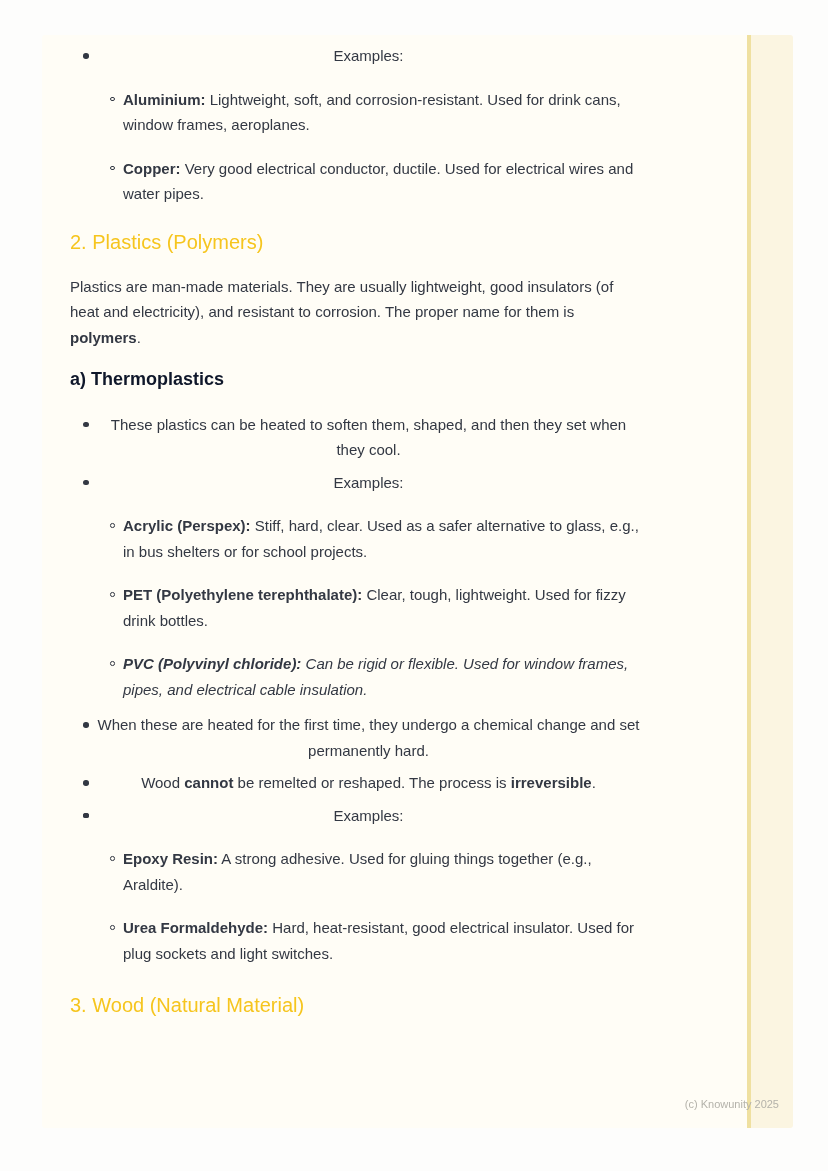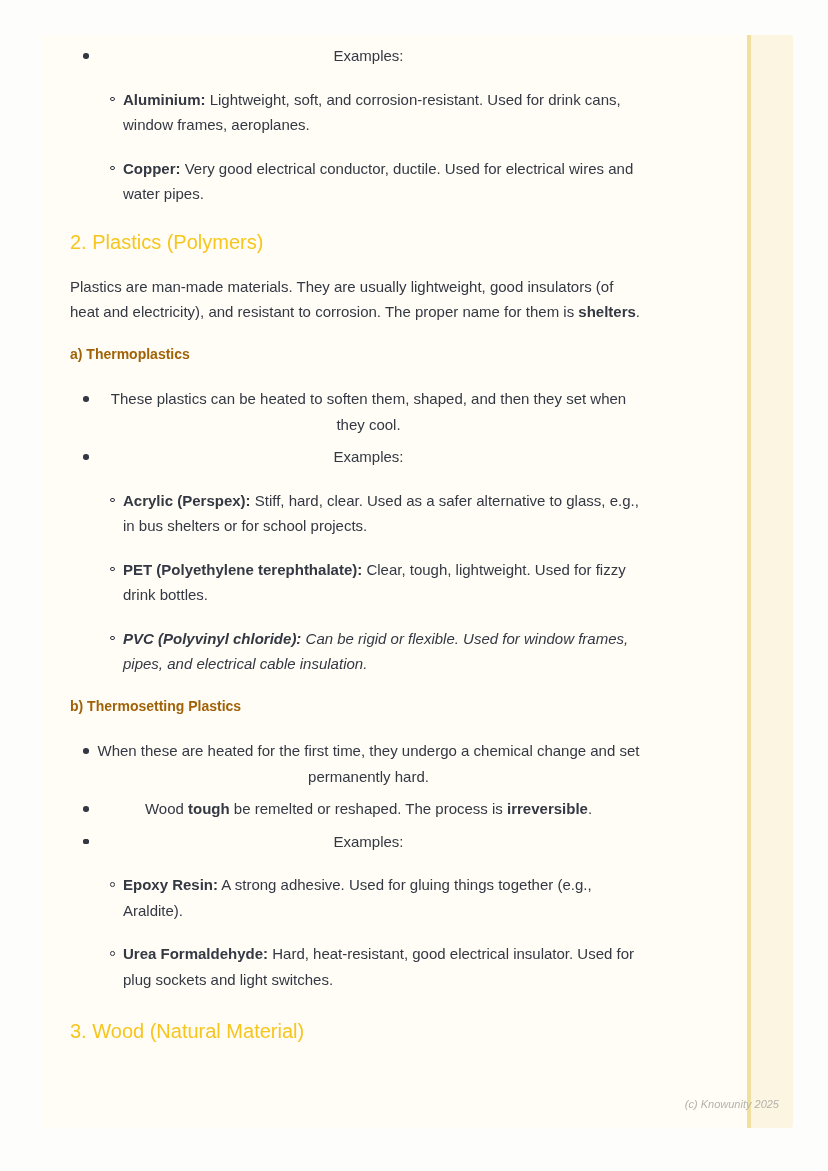--- a/index.html
+++ b/index.html
@@ -44,22 +44,22 @@
   h2.section-heading {
     color: #f6c51e;
     font-size: 20px;
     line-height: 26px;
     font-weight: 400;
     margin-top: 22px;
     margin-bottom: 19px;
   }
   h2.section-heading.last { margin-top: 26px; margin-bottom: 0; }
   h3.sub-heading {
-    color: #a16207;
-    font-size: 14px;
+    color: #0f172a;
+    font-size: 18px;
     line-height: 25.5px;
     font-weight: 700;
     margin-top: 17px;
     margin-bottom: 19px;
   }
   p.para { margin-bottom: 0; }
   .li { position: relative; margin-bottom: 7px; }
   .li.l1 { padding-left: 25px; text-align: center; }
   .li.l2 { padding-left: 53px; margin-bottom: 8px; margin-top: 18px; }
   .li.tight { margin-bottom: 2px; }
@@ -81,21 +81,20 @@
     background: transparent;
   }
   b { font-weight: 700; }
   .footer {
     position: absolute;
     top: 1062px; right: 14px;
     font-size: 11px;
     line-height: 14px;
     color: #b4b2aa;
     z-index: 3;
-    font-style: italic;
   }
 </style>
 </head>
 <body>
 
 <div class="page">
   <div class="accent-band"></div>
   <div class="accent-line"></div>
 
   <div class="content">
@@ -108,21 +107,21 @@
       <span class="marker ring"></span>
       <span><b>Aluminium:</b><span> Lightweight, soft, and corrosion-resistant. Used for drink cans, window frames, aeroplanes.</span></span>
     </div>
     <div class="li l2">
       <span class="marker ring"></span>
       <span><b>Copper:</b><span> Very good electrical conductor, ductile. Used for electrical wires and water pipes.</span></span>
     </div>
 
     <h2 class="section-heading">2. Plastics (Polymers)</h2>
 
-    <p class="para"><span>Plastics are man-made materials. They are usually lightweight, good insulators (of heat and electricity), and resistant to corrosion. The proper name for them is </span><b>shelters</b><span>.</span></p>
+    <p class="para"><span>Plastics are man-made materials. They are usually lightweight, good insulators (of heat and electricity), and resistant to corrosion. The proper name for them is </span><b>polymers</b><span>.</span></p>
 
     <h3 class="sub-heading">a) Thermoplastics</h3>
 
     <div class="li l1">
       <span class="marker dot"></span>
       <span>These plastics can be heated to soften them, shaped, and then they set when they cool.</span>
     </div>
     <div class="li l1 tight">
       <span class="marker dot"></span>
       <span>Examples:</span>
@@ -133,29 +132,28 @@
     </div>
     <div class="li l2">
       <span class="marker ring"></span>
       <span><b>PET (Polyethylene terephthalate):</b><span> Clear, tough, lightweight. Used for fizzy drink bottles.</span></span>
     </div>
     <div class="li l2 end-group">
       <span class="marker ring"></span>
       <span><b>PVC (Polyvinyl chloride):</b><span> Can be rigid or flexible. Used for window frames, pipes, and electrical cable insulation.</span></span>
     </div>
 
-    <h3 class="sub-heading">b) Thermosetting Plastics</h3>
 
     <div class="li l1">
       <span class="marker dot"></span>
       <span>When these are heated for the first time, they undergo a chemical change and set permanently hard.</span>
     </div>
     <div class="li l1">
       <span class="marker dot"></span>
-      <span><span>Wood </span><b>tough</b><span> be remelted or reshaped. The process is </span><b>irreversible</b><span>.</span></span>
+      <span><span>Wood </span><b>cannot</b><span> be remelted or reshaped. The process is </span><b>irreversible</b><span>.</span></span>
     </div>
     <div class="li l1">
       <span class="marker dot"></span>
     </div>
     <div class="li l1 tight">
       <span class="marker dot"></span>
       <span>Examples:</span>
     </div>
     <div class="li l2">
       <span class="marker ring"></span>

